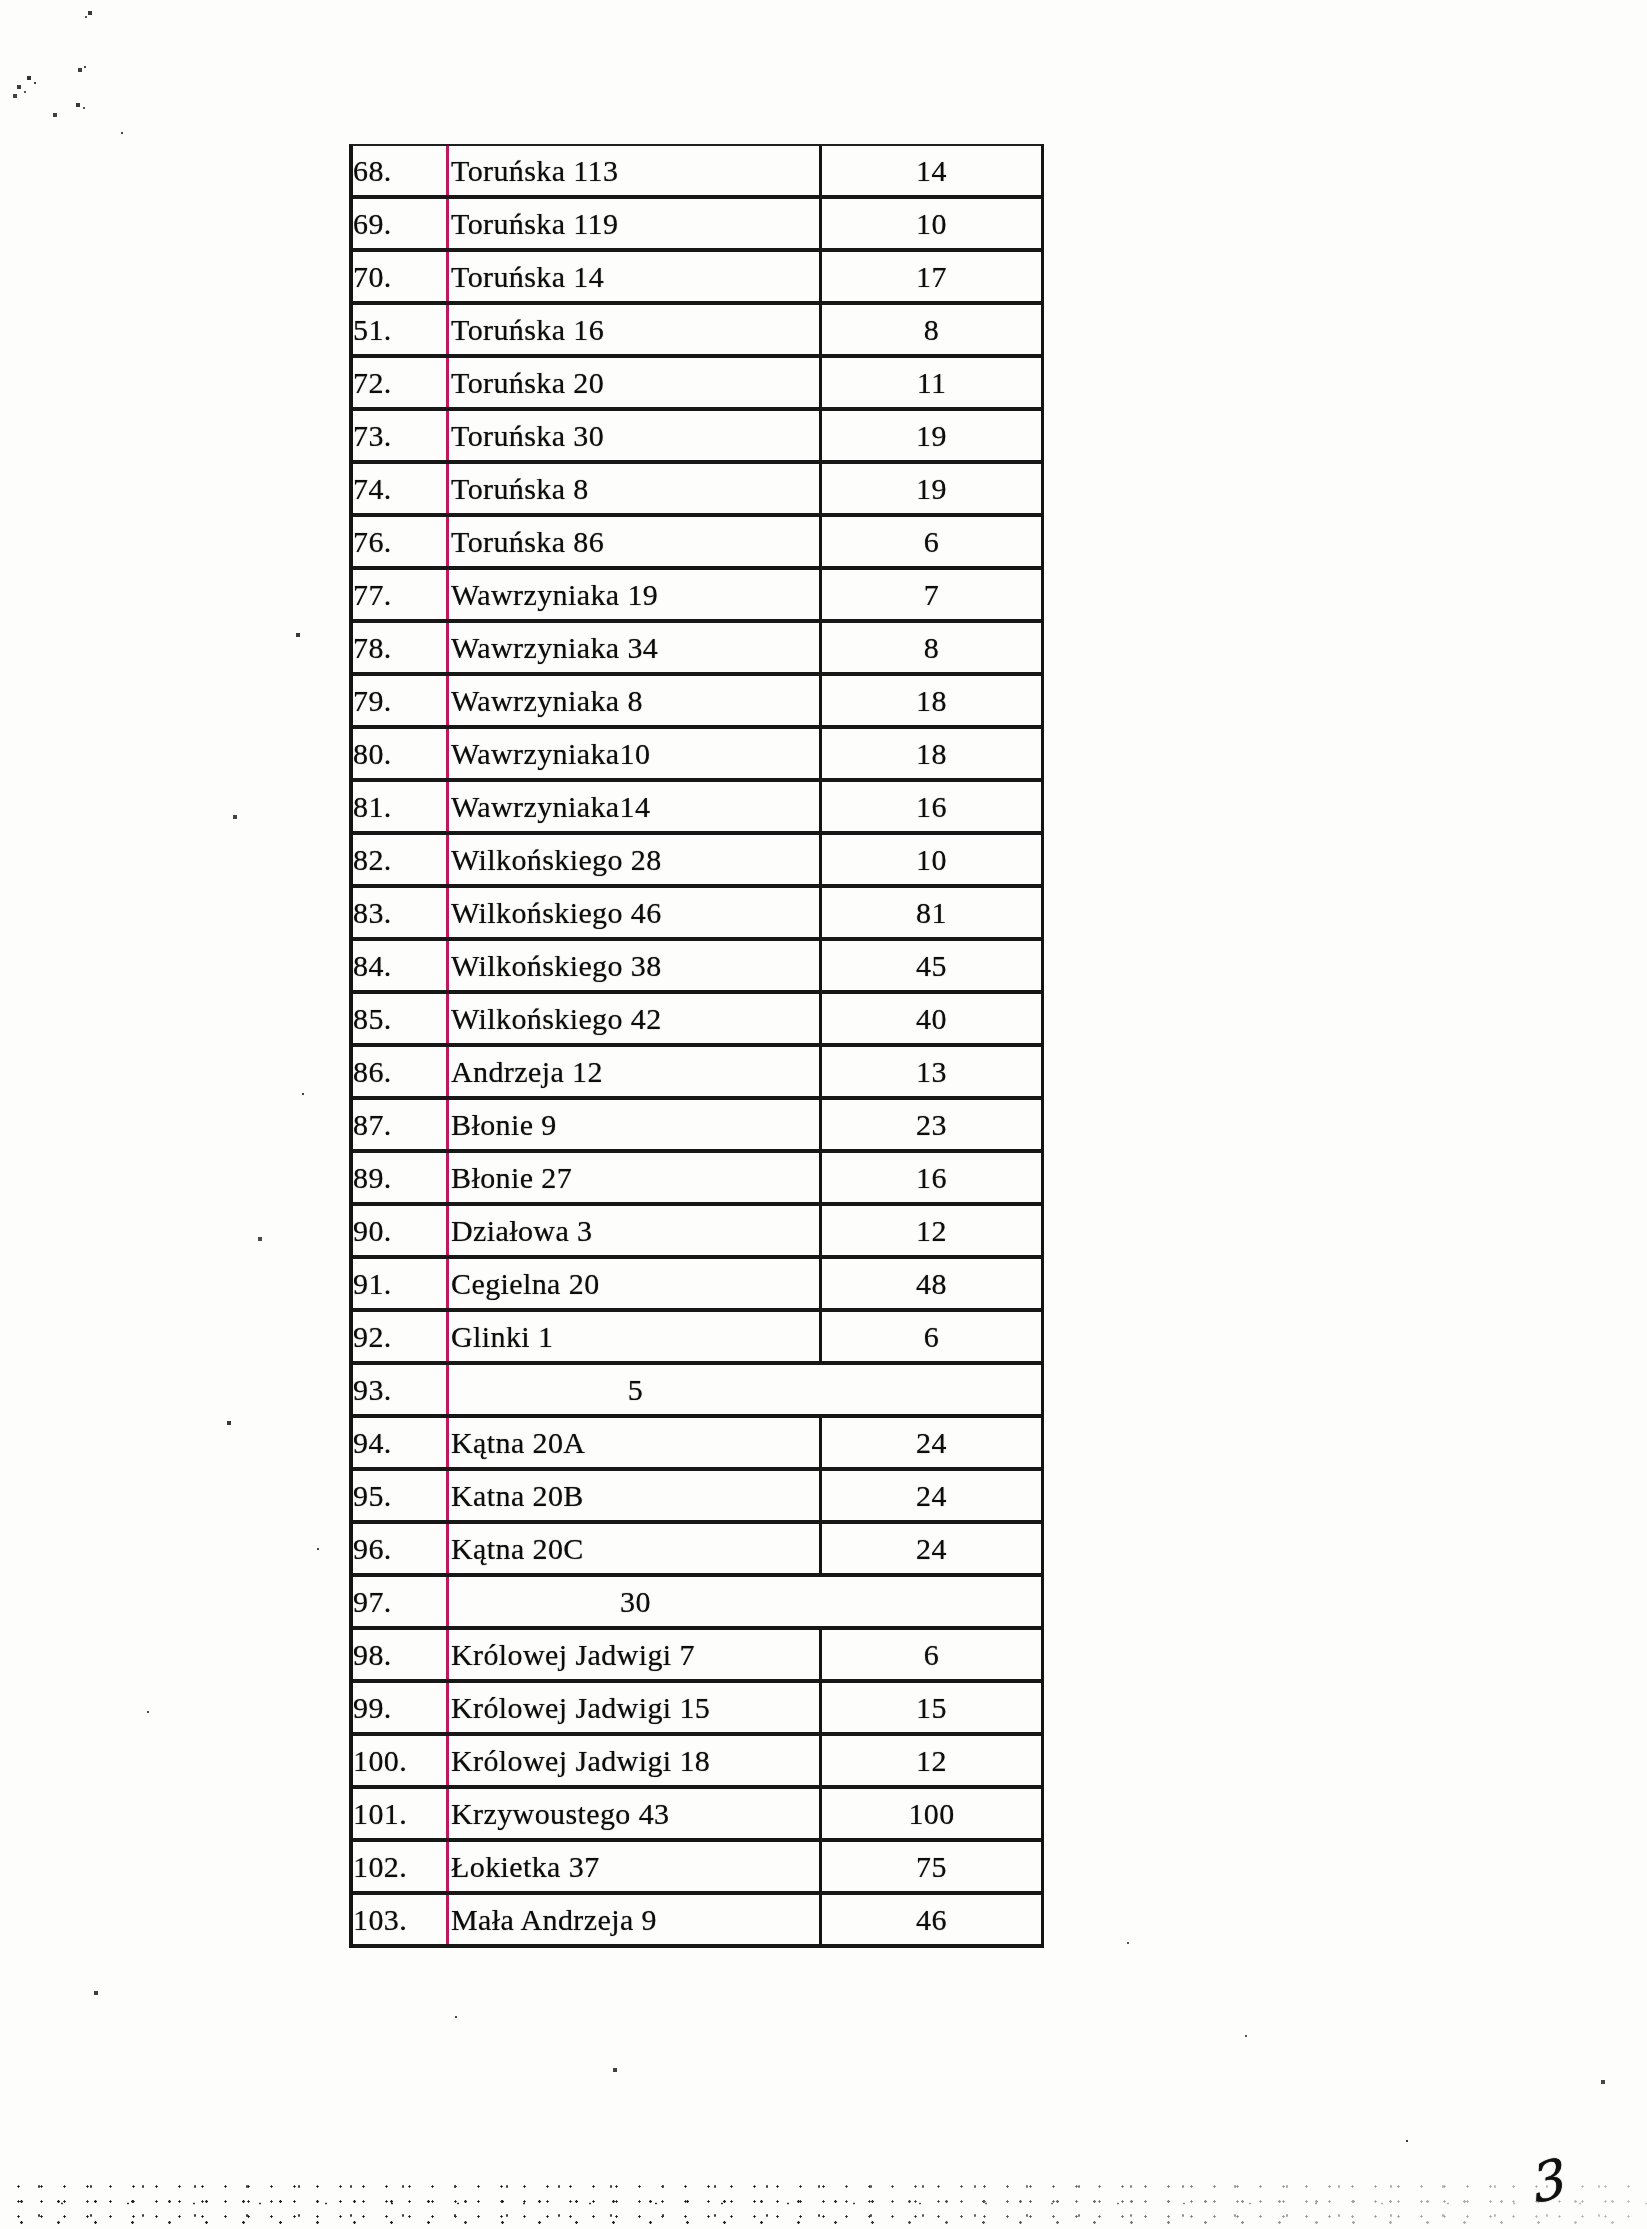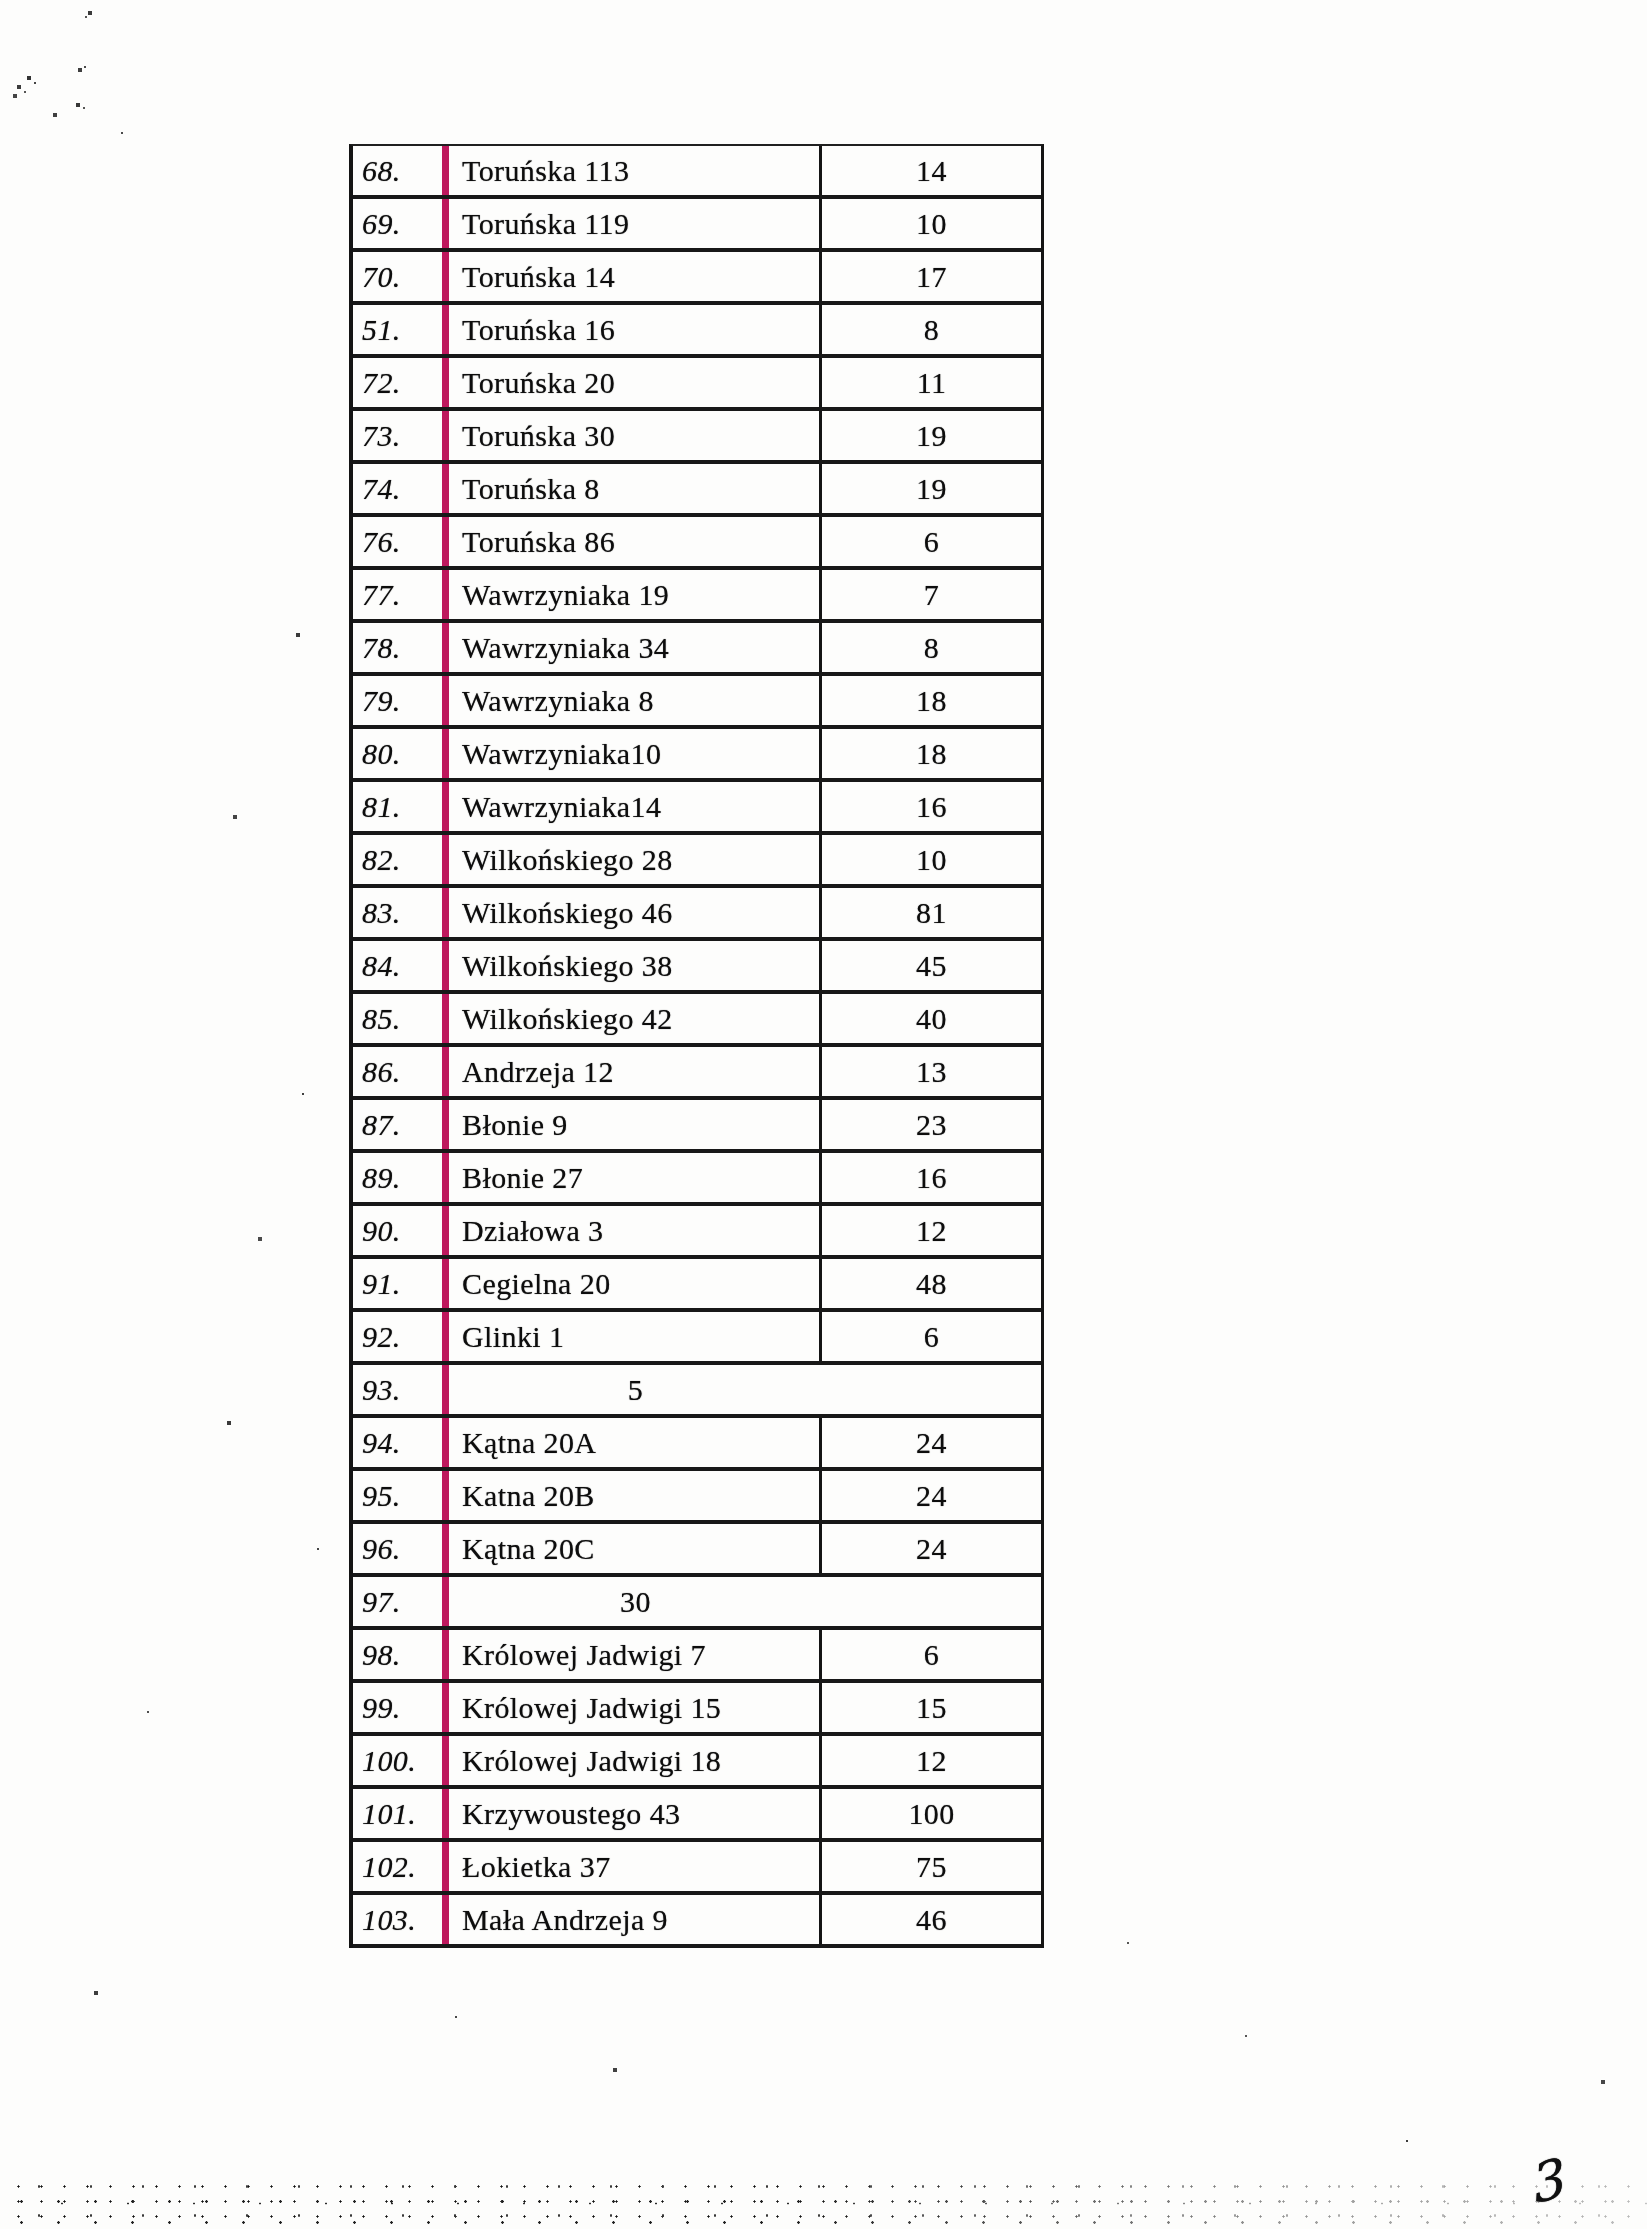--- a/index.html
+++ b/index.html
@@ -33,22 +33,22 @@
   .cell {
     display: flex;
     align-items: center;
     font-size: 30px;
     letter-spacing: 0.4px;
     color: #0d0d0d;
     text-shadow: 0 0 1px rgba(10,10,10,0.65);
     white-space: nowrap;
     overflow: hidden;
   }
-  .c-no   { padding-left: 9px;  border-right: 7px solid #be185d; font-style: italic; }
-  .c-name { padding-left: 13px; border-right: 3px solid #141414; }
+  .c-no   {  border-right: 3px solid #be185d; }
+  .c-name { padding-left: 2px; border-right: 3px solid #141414; }
   .c-val  { justify-content: center; padding-bottom: 0; }
   
   .pageno {
     position: absolute;
     left: 1533px; top: 2150px;
     font-family: "DejaVu Serif", serif;
     font-style: italic;
     font-size: 53px;
     color: #101010;
     transform: rotate(-14deg) skewX(-6deg);

